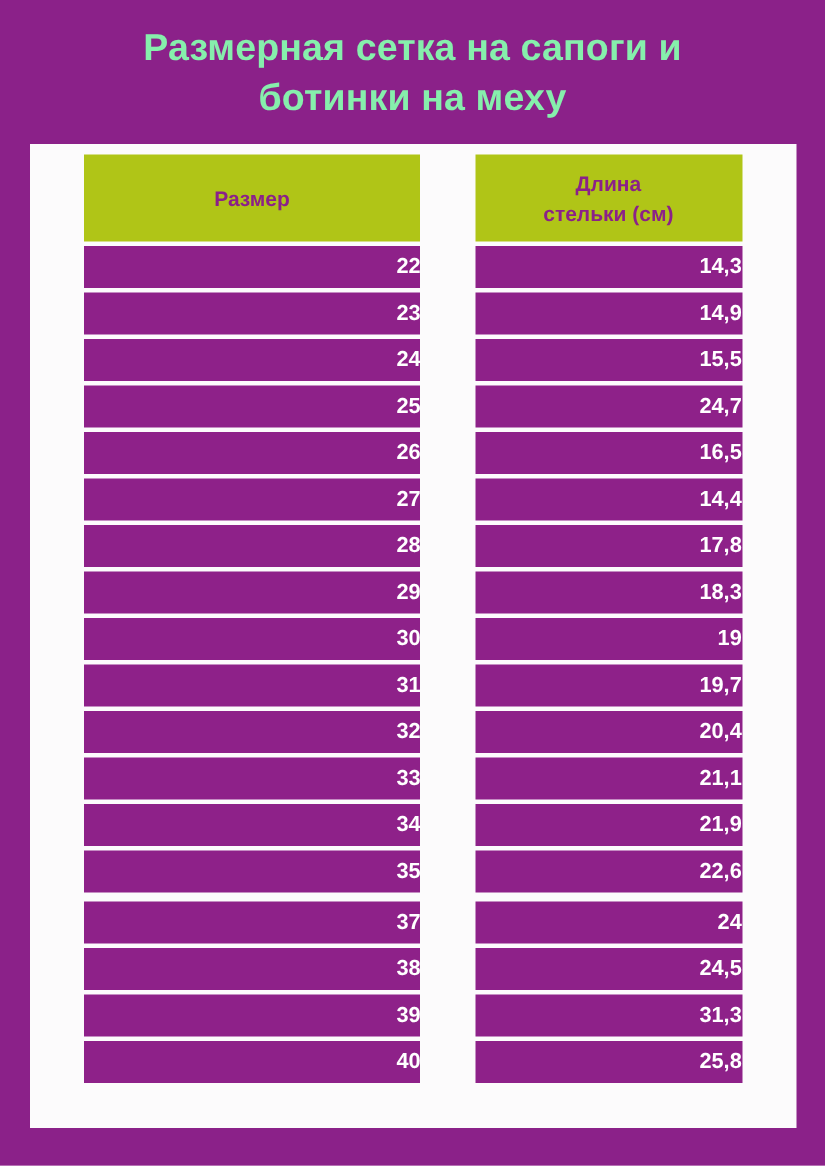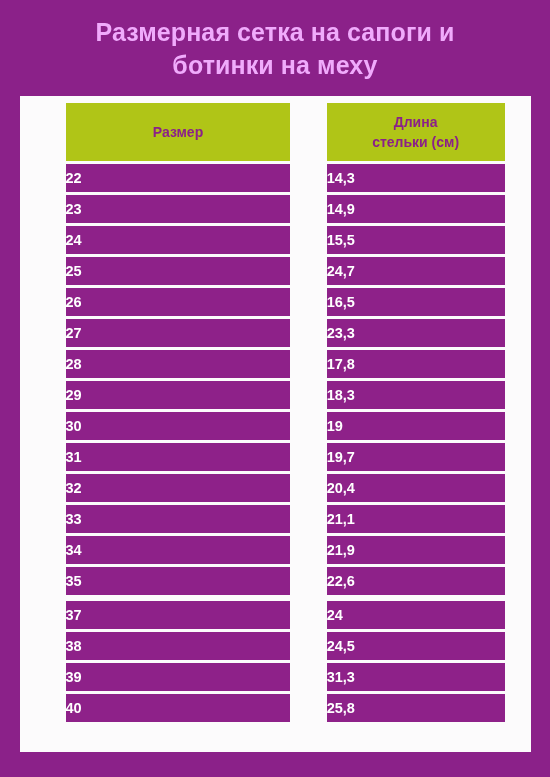--- a/index.html
+++ b/index.html
@@ -19,39 +19,38 @@
     box-sizing: border-box;
     background: #8b2189;
     display: flex;
     flex-direction: column;
     align-items: center;
   }
   .title {
     width: 470px;
     margin-top: 16px;
     text-align: center;
-    color: #f0abfc;
+    color: #86efac;
     font-size: 25px;
     font-weight: bold;
     line-height: 1.32;
     letter-spacing: 0.1px;
   }
   .title-line { display: block; }
   .panel {
     width: 511px;
     margin-top: 14px;
     background: #fcfbfc;
     box-sizing: border-box;
     padding: 7px 36px 0 36px;
   }
   .table {
     width: 100%;
     border-collapse: separate;
     border-spacing: 0;
-    margin-left: 10px;
   }
   .thead-row th {
     padding: 0;
   }
   .hcell {
     background: #b0c517;
     color: #8b2189;
     font-size: 14px;
     font-weight: bold;
     line-height: 1.45;
@@ -65,21 +64,21 @@
   }
   .hcell span { display: block; }
   .col-size { width: 205px; }
   .col-gap  { width: 33px; }
   .col-len  { width: 162px; }
   .cell {
     background: #8e2189;
     color: #ffffff;
     font-size: 14.5px;
     font-weight: bold;
-    text-align: left;
+    text-align: right;
     height: 28px;
     line-height: 28px;
     box-sizing: border-box;
   }
   .spacer-cell {
     background: transparent;
     height: 28px;
   }
   .row-gap td {
     height: 3px;
@@ -211,21 +210,21 @@
             <td></td>
           </tr>
           <tr>
             <td>
               <div class="cell">27</div>
             </td>
             <td>
               <div class="spacer-cell"></div>
             </td>
             <td>
-              <div class="cell">23,3</div>
+              <div class="cell">14,4</div>
             </td>
           </tr>
           <tr class="row-gap">
             <td></td>
             <td></td>
             <td></td>
           </tr>
           <tr>
             <td>
               <div class="cell">28</div>

